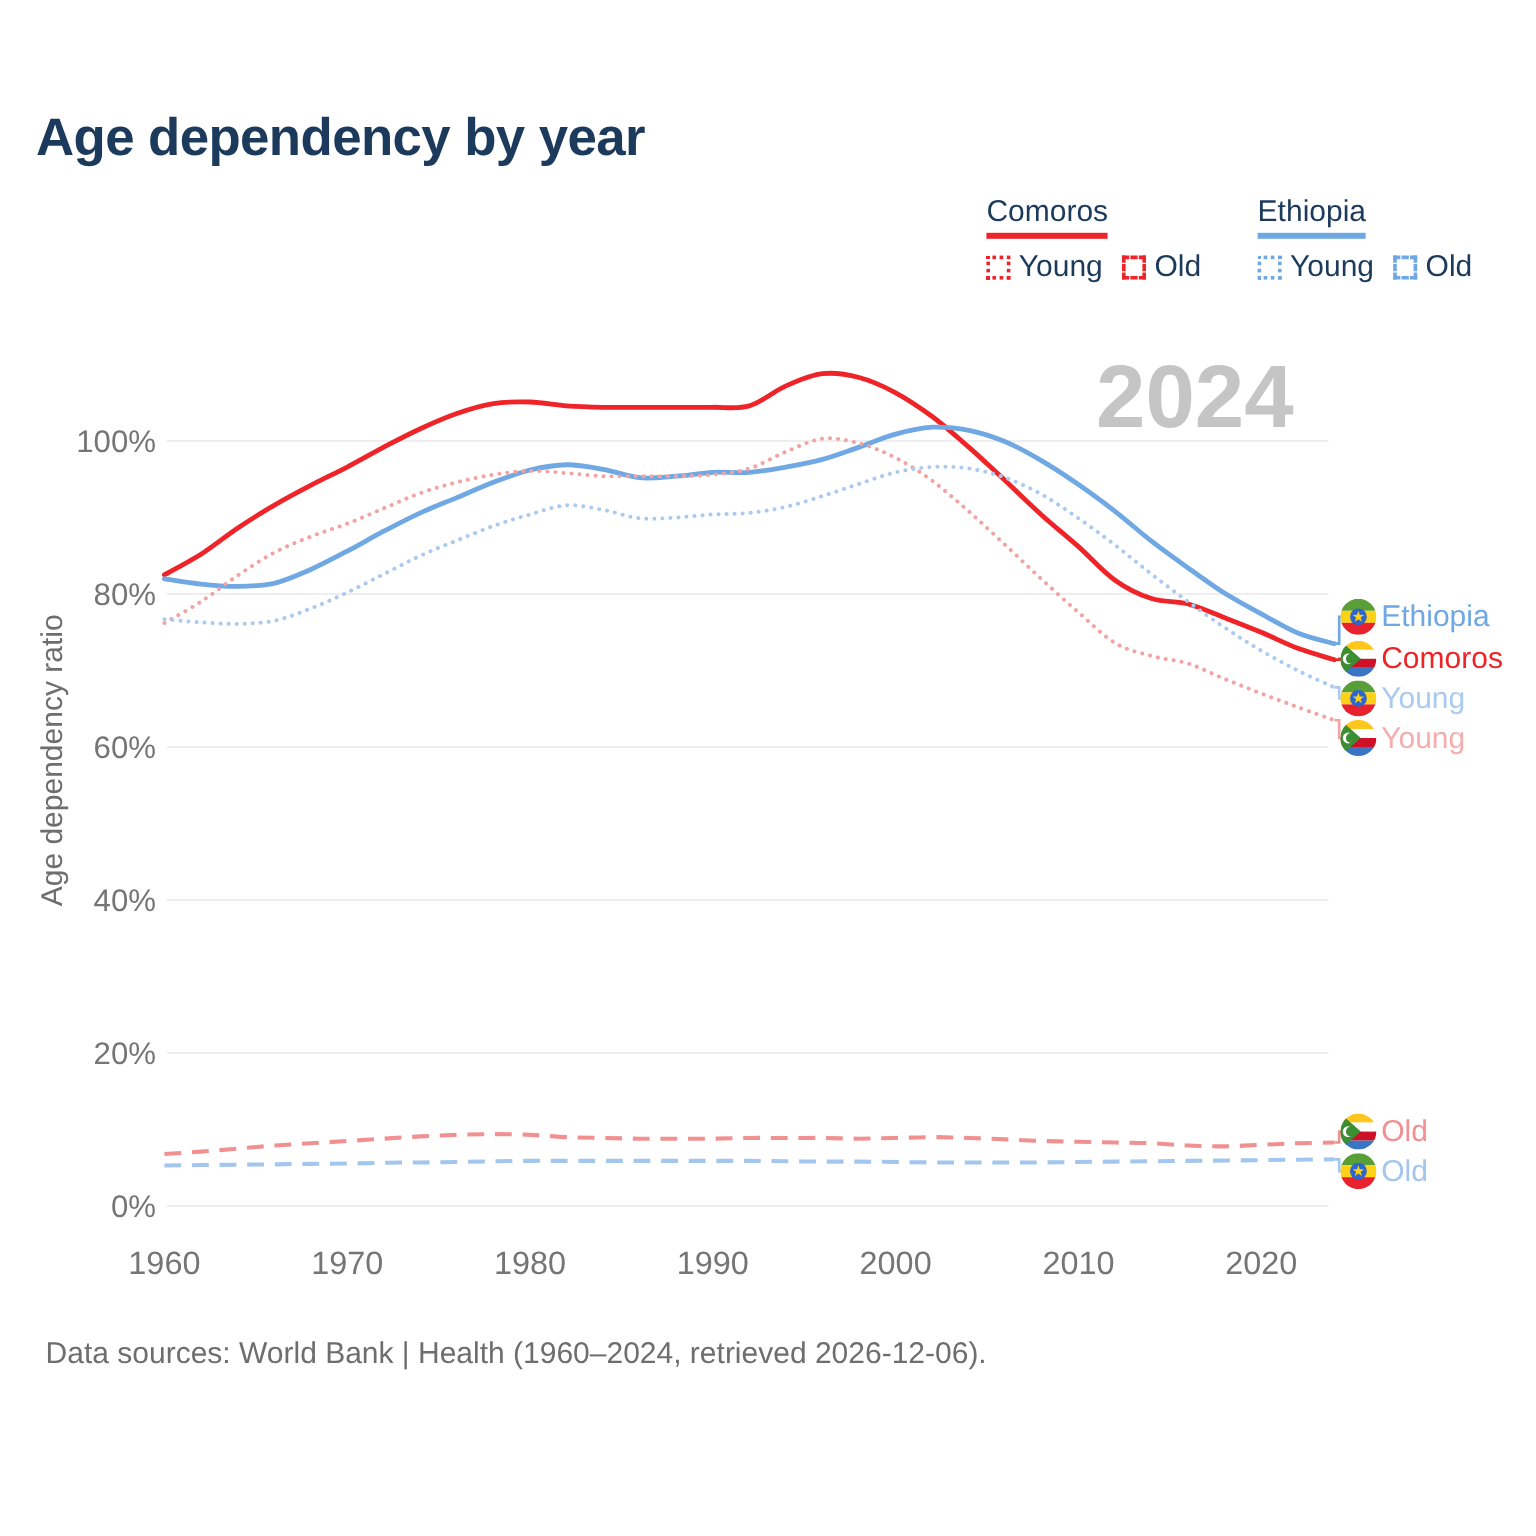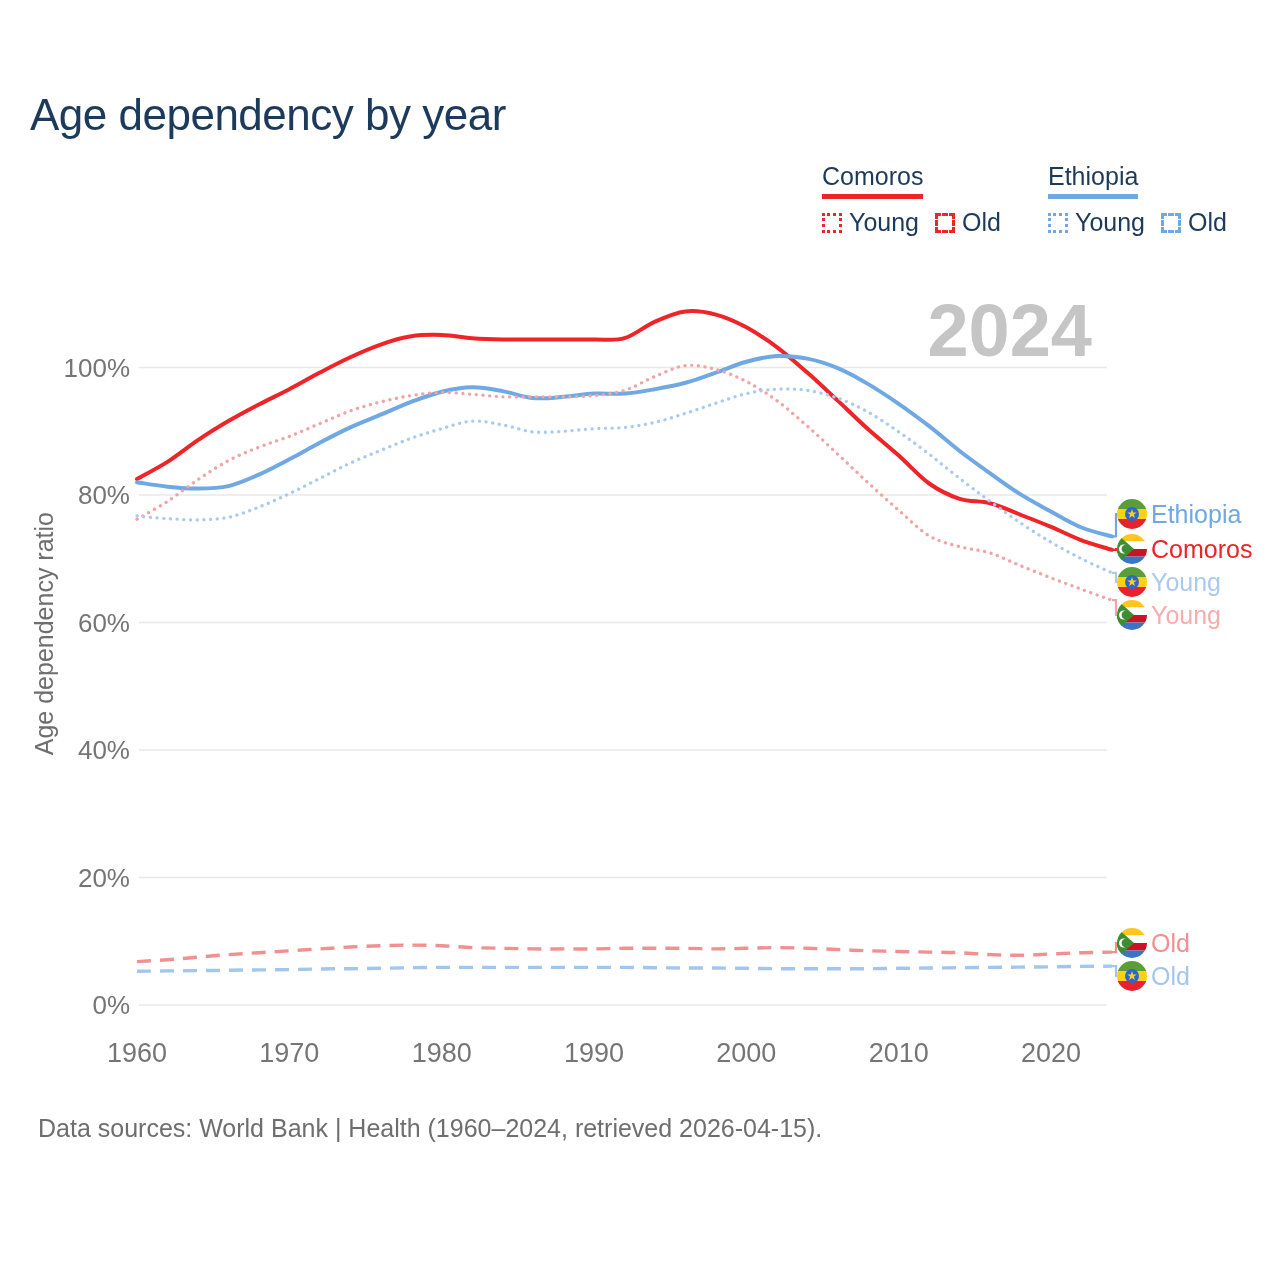--- a/index.html
+++ b/index.html
@@ -1,32 +1,32 @@
 <!DOCTYPE html>
 <html><head>
 <meta charset="utf-8">
 <style>
   * { margin:0; padding:0; box-sizing:border-box; }
   html,body { width:1280px; height:1280px; background:#ffffff;
     font-family:"Liberation Sans", sans-serif; }
   #canvas { position:absolute; inset:0; width:1280px; height:1280px; overflow:hidden; background:#fff; }
 
-  #page-title { position:absolute; left:30px; top:90px; font-size:44px; font-weight:400; color:#1c3a5c; letter-spacing:-0.5px; }
+  #page-title { position:absolute; left:30px; top:90px; font-size:44px; font-weight:700; color:#1c3a5c; letter-spacing:-0.5px; }
 
   .legend-group { position:absolute; top:162px; }
   #legend-comoros { left:822px; }
   #legend-ethiopia { left:1048px; }
   .legend-title { display:inline-block; font-size:25px; color:#1c3a5c; padding-bottom:3px; border-bottom:5px solid #000; cursor:pointer; }
   .legend-items { margin-top:9px; display:flex; align-items:center; }
   .swatch { width:20px; height:20px; margin-right:7px; flex:0 0 auto; }
   .sw-dotted { border:3px dotted #000; }
   .sw-dashed { border:3px dashed #000; }
   .legend-label { font-size:25px; color:#1c3a5c; margin-right:16px; }
 
-  #watermark { position:absolute; right:188px; top:294px; font-size:74px; font-weight:700; color:#c5c5c5; line-height:1; }
+  #watermark { position:absolute; right:202px; top:294px; font-size:74px; font-weight:700; color:#c5c5c5; line-height:1; }
 
   #y-axis-title { position:absolute; left:30px; top:512px; writing-mode:vertical-rl; transform:rotate(180deg); font-size:25px; color:#6e6e6e; }
 
   #plot { position:absolute; left:0; top:0; }
 
   .end-label { position:absolute; left:1117px; display:flex; align-items:center; gap:4px; }
   .end-label .txt { font-size:25px; white-space:nowrap; }
   .flag { width:30px; height:30px; display:block; flex:0 0 auto; }
 
   #footer { position:absolute; left:38px; top:1109px; font-size:25px; color:#6e6e6e; line-height:39px; }
@@ -189,16 +189,16 @@
             <rect y="20" width="30" height="10" fill="#e8212e"></rect>
             <circle cx="15" cy="15" r="7" fill="#2e66d0"></circle>
             <polygon points="15.00,10.00 16.18,13.38 19.76,13.45 16.90,15.62 17.94,19.05 15.00,17.00 12.06,19.05 13.10,15.62 10.24,13.45 13.82,13.38" fill="#fcd116"></polygon>
           </g>
         </svg>
         <span class="txt" style="color:#a3c6ee">Old</span>
       </div>
     </div>
 
   <div id="footer">
-    <div>Data sources: World Bank | Health (1960–2024, retrieved 2026-04-15).</div>
+    <div>Data sources: World Bank | Health (1960–2024, retrieved 2026-12-06).</div>
   </div>
 
 </div>
 
 </body></html>

